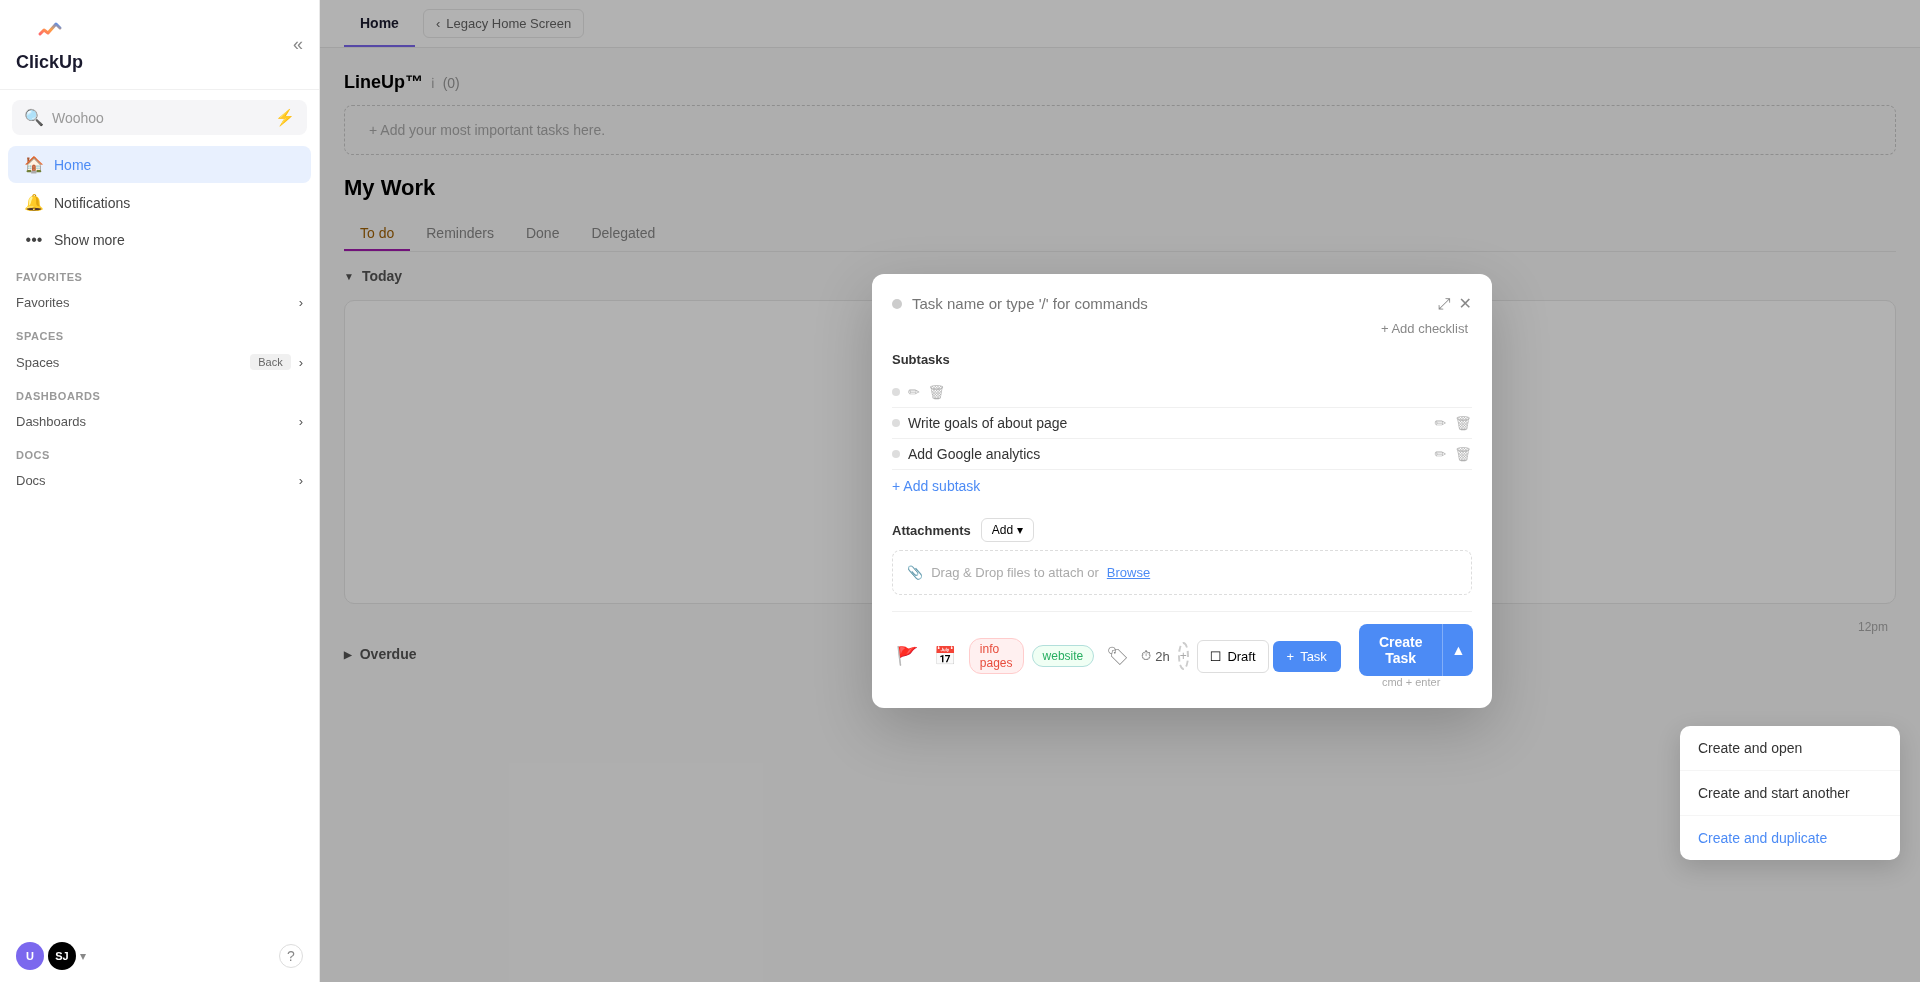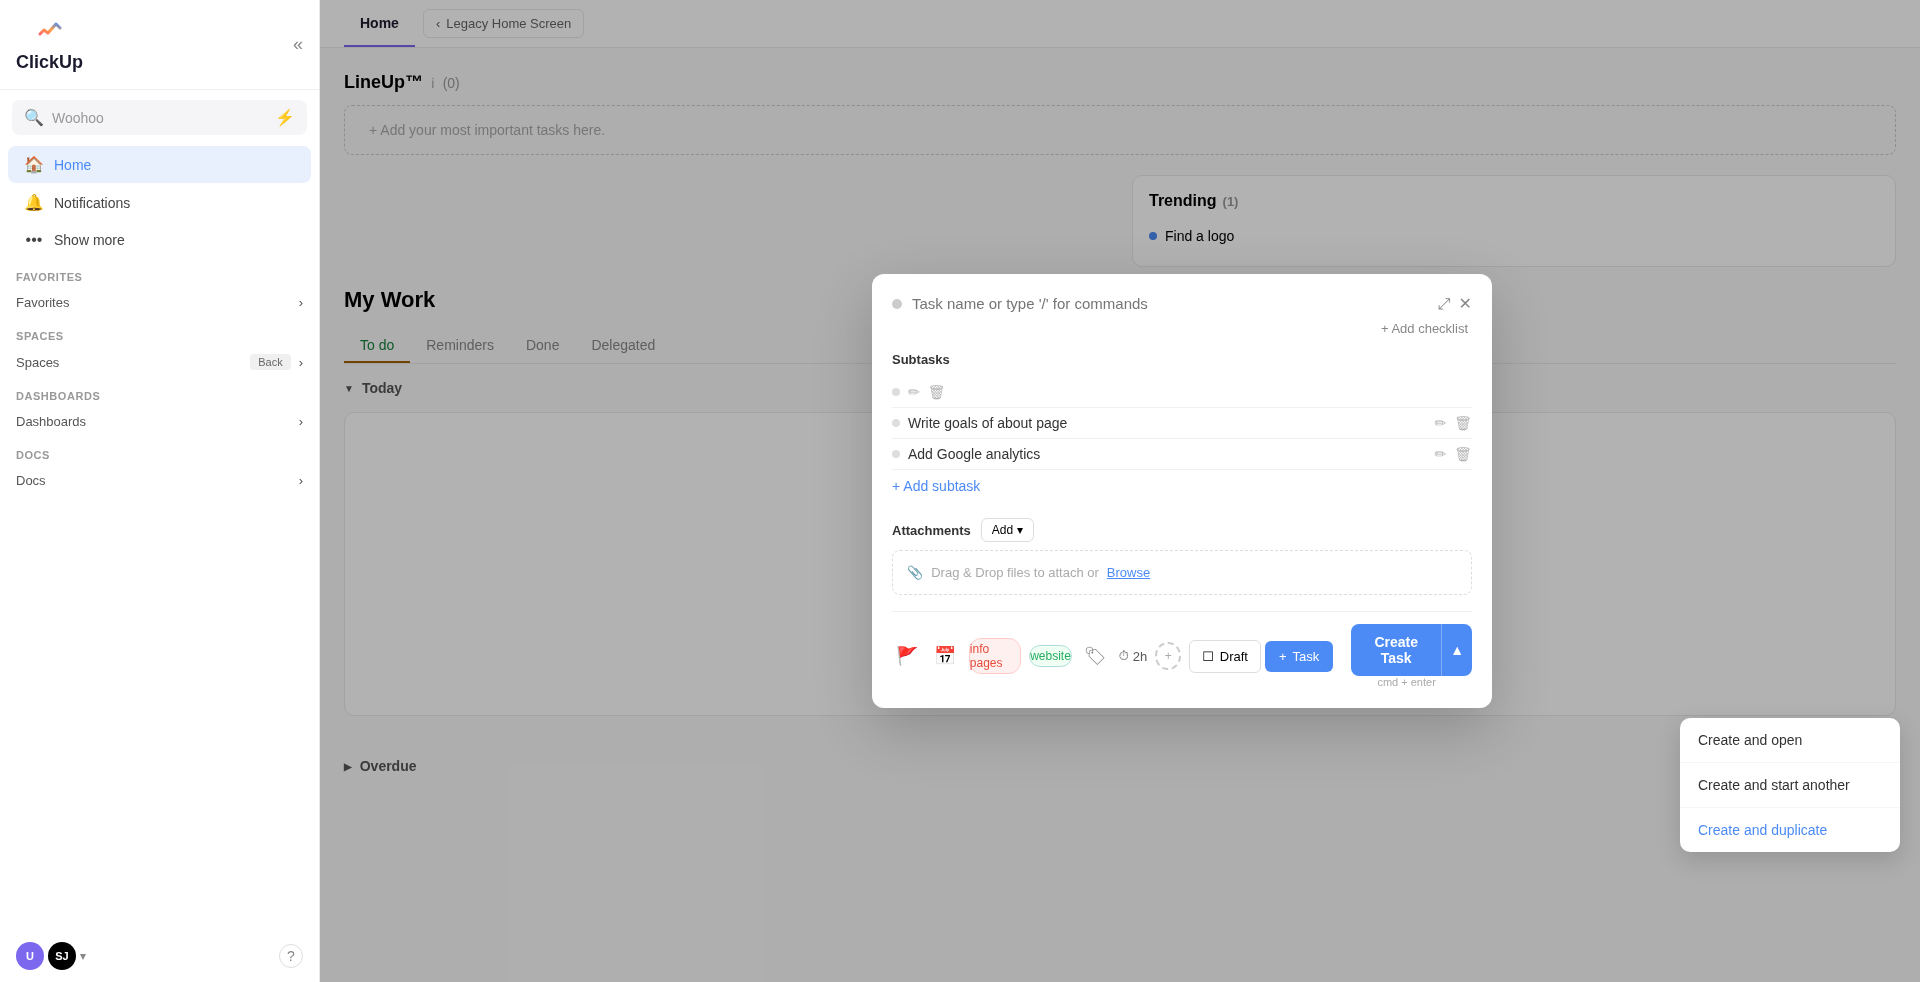--- a/index.html
+++ b/index.html
@@ -223,22 +223,22 @@
       margin-bottom: 16px;
     }
     .work-tab {
       padding: 8px 16px;
       font-size: 14px;
       color: #888;
       cursor: pointer;
       border-bottom: 2px solid transparent;
     }
     .work-tab.active {
-      color: #15803d;
-      border-bottom: 2px solid #a16207;
+      color: #a16207;
+      border-bottom: 2px solid #a21caf;
     }
 
     .today-section {
       display: flex;
       align-items: center;
       gap: 8px;
       margin-bottom: 16px;
       color: #555;
       font-size: 14px;
       font-weight: 600;
@@ -401,21 +401,21 @@
       cursor: pointer;
       color: #888;
       font-size: 18px;
       padding: 4px;
     }
     .tag-badge {
       background: #fff0f0;
       color: #e74c3c;
       border: 1px solid #fcc;
       border-radius: 12px;
-      padding: 3px 0;
+      padding: 3px 10px;
       font-size: 12px;
       cursor: pointer;
     }
     .tag-badge.green {
       background: #f0fff4;
       color: #27ae60;
       border-color: #b2dfdb;
     }
     .time-badge {
       display: flex;
@@ -459,21 +459,21 @@
       font-size: 14px;
       cursor: pointer;
       border-left: 1px solid rgba(255,255,255,0.3);
     }
     .cmd-hint { font-size: 11px; color: #aaa; text-align: center; }
 
     
     .dropdown-menu {
       position: absolute;
       right: 20px;
-      bottom: 130px;
+      bottom: 122px;
       background: #fff;
       border-radius: 10px;
       box-shadow: 0 8px 24px rgba(0,0,0,0.15);
       z-index: 30;
       width: 220px;
       overflow: hidden;
     }
     .dropdown-item {
       padding: 14px 18px;
       font-size: 14px;
@@ -596,35 +596,20 @@
 
     <div class="lineup-header">
       <span class="lineup-title">LineUp™</span>
       <span style="color:#aaa;font-size:14px;">ℹ</span>
       <span class="lineup-count">(0)</span>
     </div>
     <div class="add-task-placeholder">
       <span>+ Add your most important tasks here.</span>
     </div>
 
-    <div class="two-col">
-
-      <div></div>
-
-      <div class="trending-card">
-        <div class="trending-header">
-          <span>Trending</span>
-          <span class="trending-count">(1)</span>
-        </div>
-        <div class="trending-item">
-          <span class="dot"></span>
-          <span>Find a logo</span>
-        </div>
-      </div>
-    </div>
 
     <div class="mywork-header">My Work</div>
     <div class="work-tabs">
       <div class="work-tab active">To do</div>
       <div class="work-tab">Reminders</div>
       <div class="work-tab">Done</div>
       <div class="work-tab">Delegated</div>
     </div>
 
     <div class="today-section">

